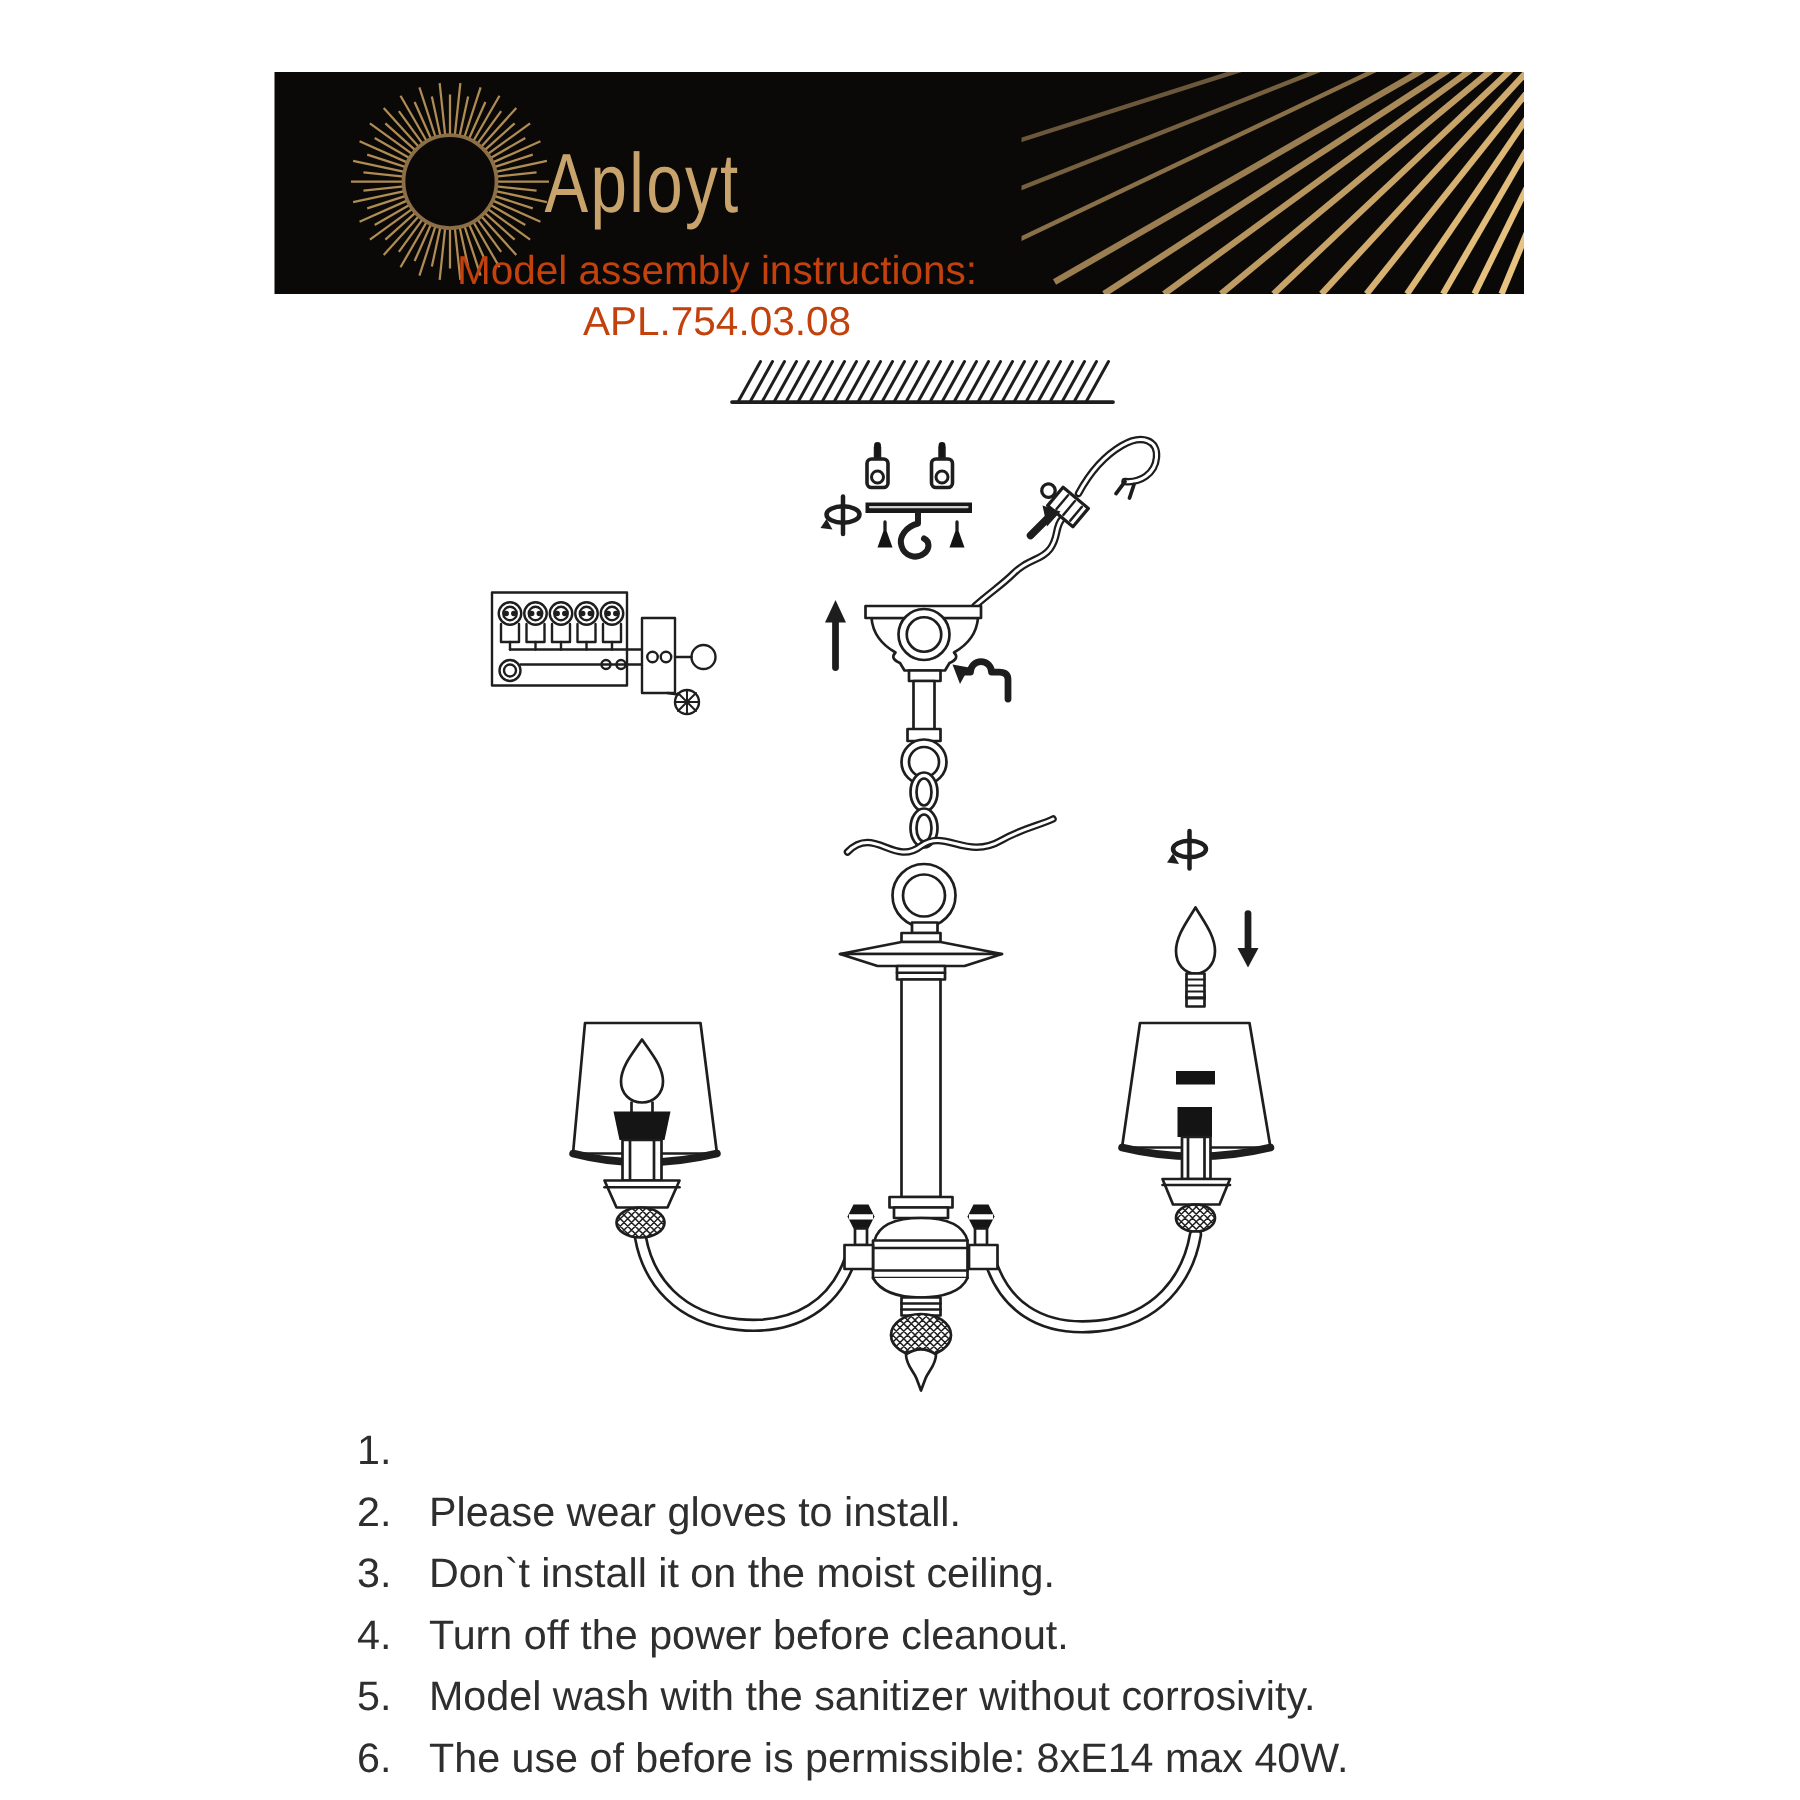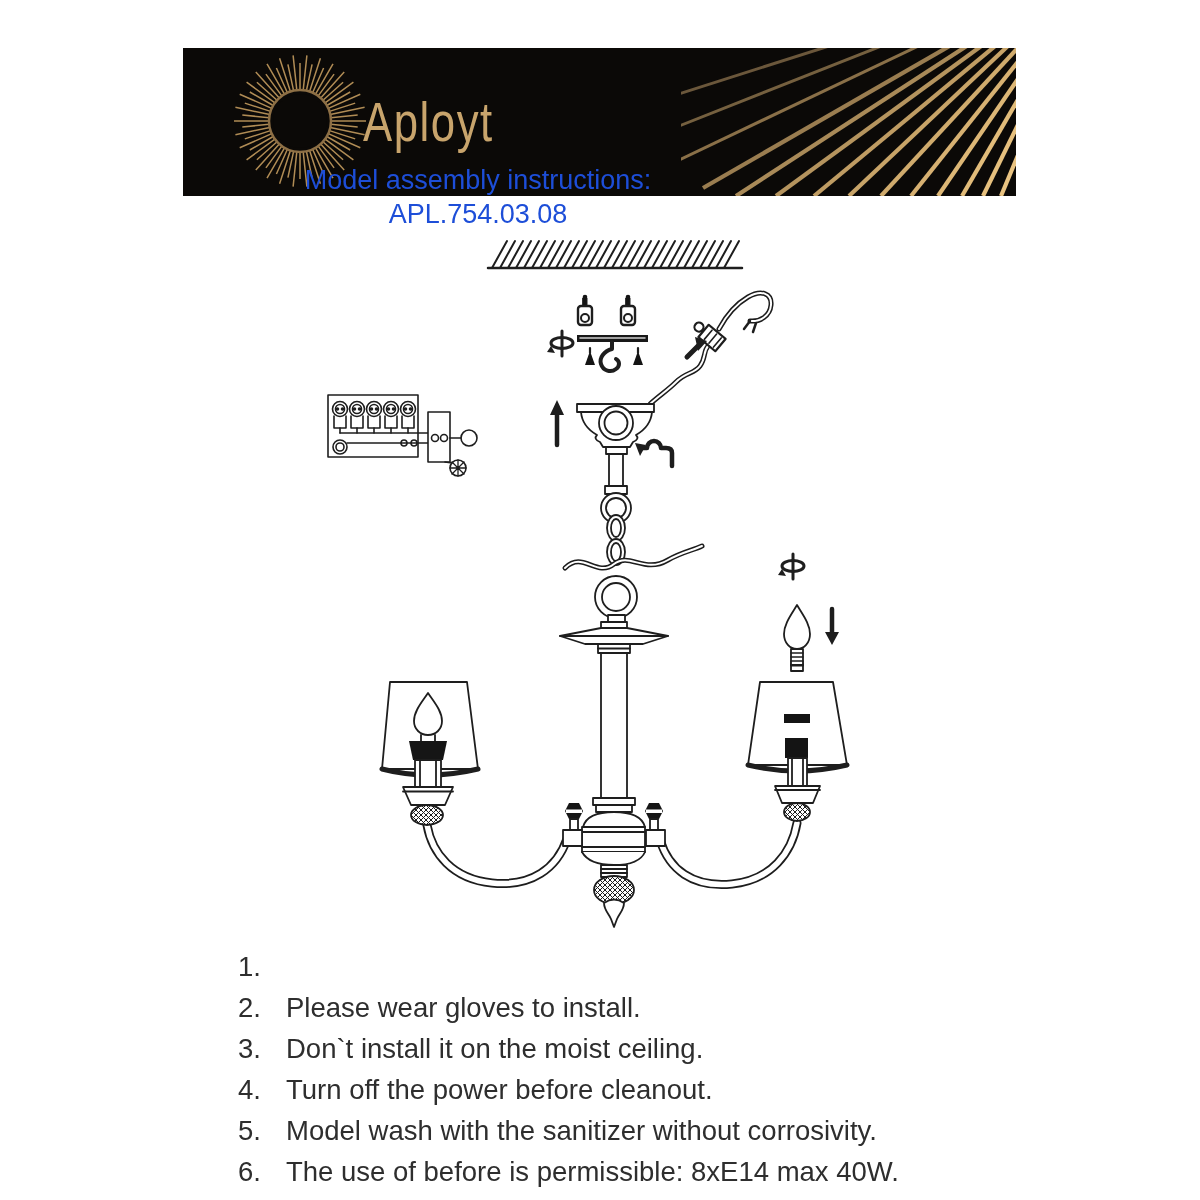--- a/index.html
+++ b/index.html
@@ -6,21 +6,21 @@
   .page{position:relative;width:1200px;height:1200px;background:#fff;overflow:hidden;
         font-family:"Liberation Sans",sans-serif;}
   
   .banner{position:absolute;left:183px;top:4px;width:833px;height:148px;background:#0b0907;margin-top:44px;}
   .brand{position:absolute;left:180px;top:36px;font-size:56px;font-weight:400;letter-spacing:2px;
          color:#c8a46c;transform:scaleX(.78);transform-origin:left center;line-height:76px;}
   .logo-svg{position:absolute;left:47px;top:3px;}
   .fan-svg{position:absolute;right:0;top:0;}
   
   .title-block{position:absolute;left:0;top:163px;width:956px;text-align:center;
-               color:#1d4ed8;font-size:27px;line-height:34px;}
+               color:#c2410c;font-size:27px;line-height:34px;}
   
   .diagram-svg{position:absolute;left:0;top:232px;}
   
   .instructions{position:absolute;left:238px;top:951px;margin:0;padding:0;list-style:none;
                 font-size:27.5px;color:#2e2e2e;}
   .instructions li{display:flex;margin-bottom:9px;}
   .instructions .num{width:48px;flex:none;}
 </style>
 </head>
 <body>

